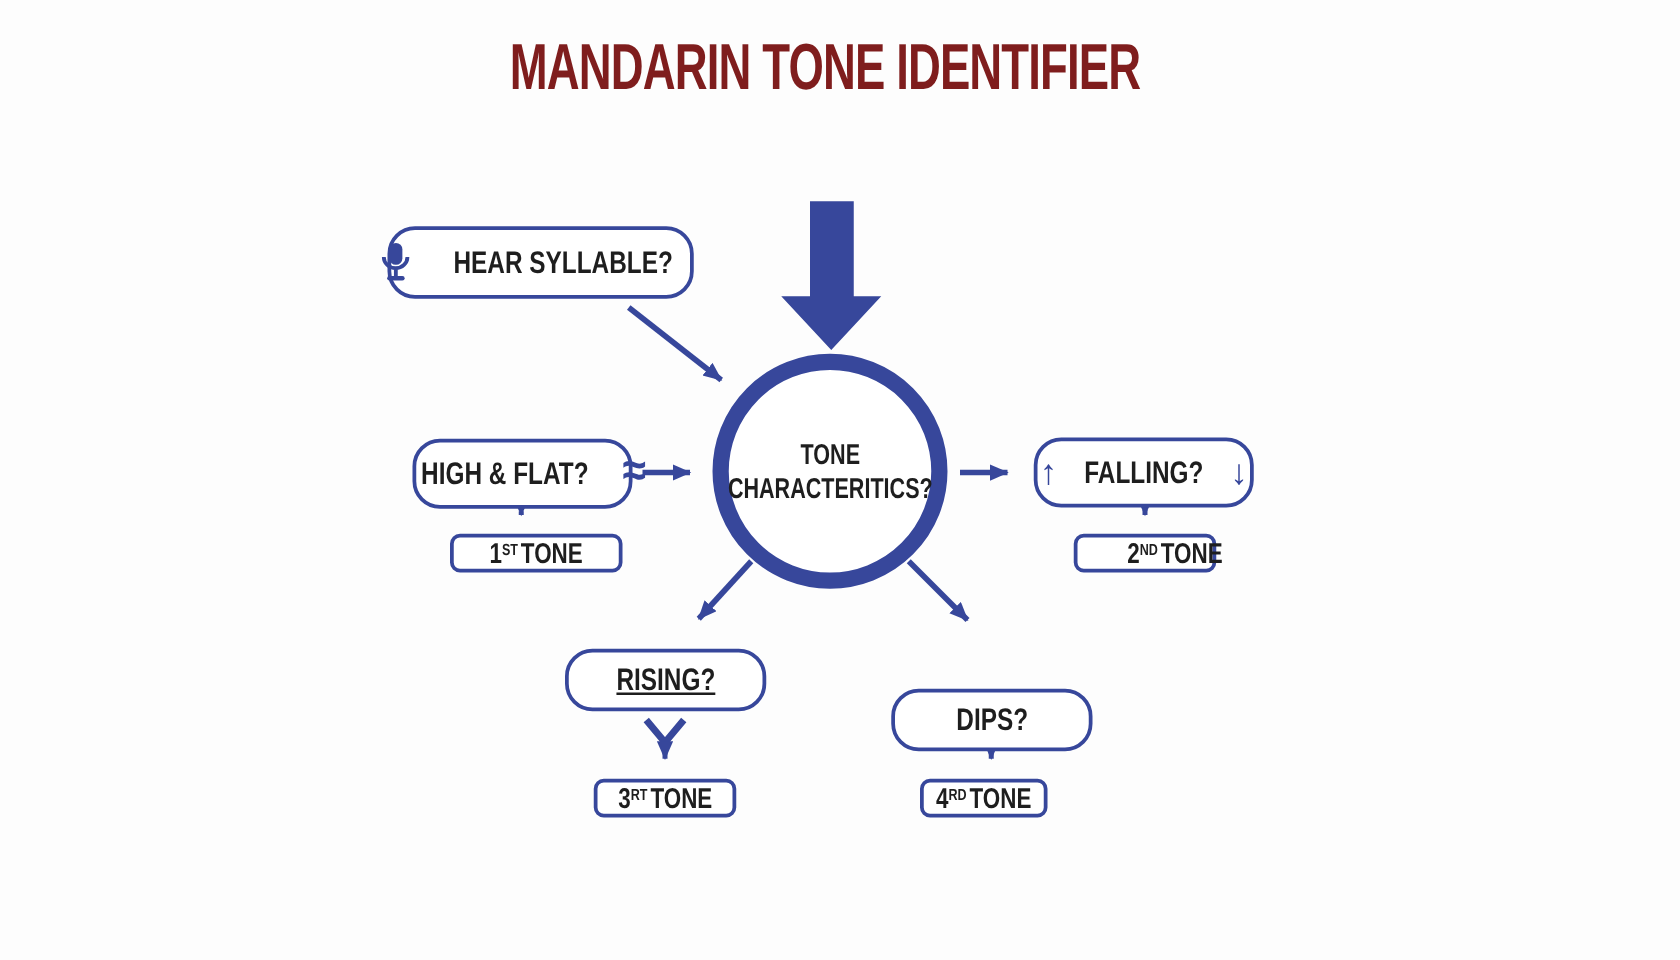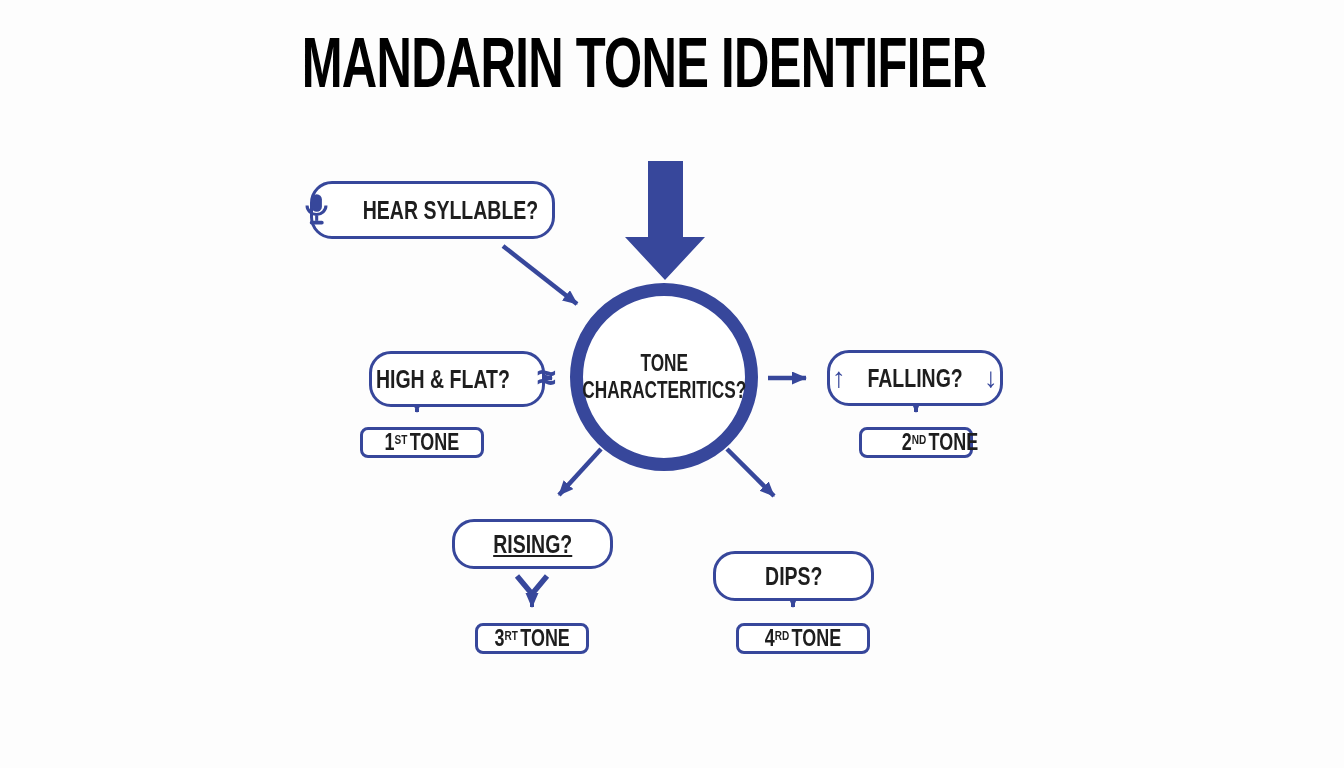--- a/index.html
+++ b/index.html
@@ -2,22 +2,22 @@
 <html><head>
 <meta charset="utf-8">
 <style>
   :root{ --accent:#37479B; --ink:#1E1E1E; --bg:#FDFDFD; }
   html,body{margin:0;padding:0;background:var(--bg);}
   body{font-family:"Liberation Sans",sans-serif;color:var(--ink);}
   .stage{position:relative;width:1344px;height:768px;background:var(--bg);overflow:hidden;}
 
   .cond{display:inline-block;transform:scaleX(0.78);transform-origin:center center;white-space:nowrap;font-weight:700;}
 
-  .title{position:absolute;left:644px;top:28px;transform:translateX(-50%);margin:0;
-         font-size:70px;line-height:1.0;color:#000000;font-weight:700;white-space:nowrap;}
+  .title{position:absolute;left:660px;top:28px;transform:translateX(-50%);margin:0;
+         font-size:52px;line-height:1.0;color:#7f1d1d;font-weight:700;white-space:nowrap;}
   .title .cond{transform:scaleX(0.70);letter-spacing:-1px;}
 
   svg.connectors{position:absolute;left:0;top:0;width:1344px;height:768px;pointer-events:none;}
 
   .box{position:absolute;background:#fff;border:3.5px solid var(--accent);border-radius:22px;
        box-sizing:border-box;display:flex;align-items:center;justify-content:center;gap:8px;}
   .lbl{font-size:25px;color:#1E1E1E;}
   .tonebox{border-width:3px;border-radius:8px;}
   .tonebox .lbl{font-size:23px;}
   .sup{font-size:0.56em;vertical-align:0.5em;margin-right:3px;}
@@ -27,28 +27,28 @@
        display:flex;align-items:center;justify-content:center;text-align:center;}
   .hub .cond{transform:scaleX(0.75);}
   .hub .line{display:block;font-size:23px;line-height:1.18;}
 
   .glyph{color:var(--accent);font-weight:700;line-height:1;}
   .wave{font-size:38px;transform:scaleX(0.9) translateY(-2px);}
   .vark{font-size:28px;}
 
   
   .b-hear   {left:310px;top:181px;width:245px;height:58px;}
-  .b-high   {left:330px;top:351px;width:176px;height:56px;margin-left:39px;}
+  .b-high   {left:330px;top:351px;width:176px;height:56px;}
   .b-fall   {left:827px;top:350px;width:176px;height:56px;}
   .b-rise   {left:452px;top:519px;width:161px;height:50px;text-decoration:underline;}
   .b-dips   {left:713px;top:519px;width:161px;height:50px;margin-top:32px;}
-  .b-t1     {left:360px;top:427px;width:124px;height:31px;}
+  .b-t1     {left:360px;top:427px;width:138px;height:31px;}
   .b-t2     {left:859px;top:427px;width:114px;height:31px;padding-left:48px;}
   .b-t3     {left:475px;top:623px;width:114px;height:31px;}
-  .b-t4     {left:736px;top:623px;width:134px;height:31px;}
+  .b-t4     {left:736px;top:623px;width:102px;height:31px;}
 
   .mic{width:27px;height:35px;flex:0 0 auto;}
 </style>
 </head>
 <body>
 
 <div class="stage">
 
   <h1 class="title"><span class="cond">MANDARIN TONE IDENTIFIER</span></h1>
 

